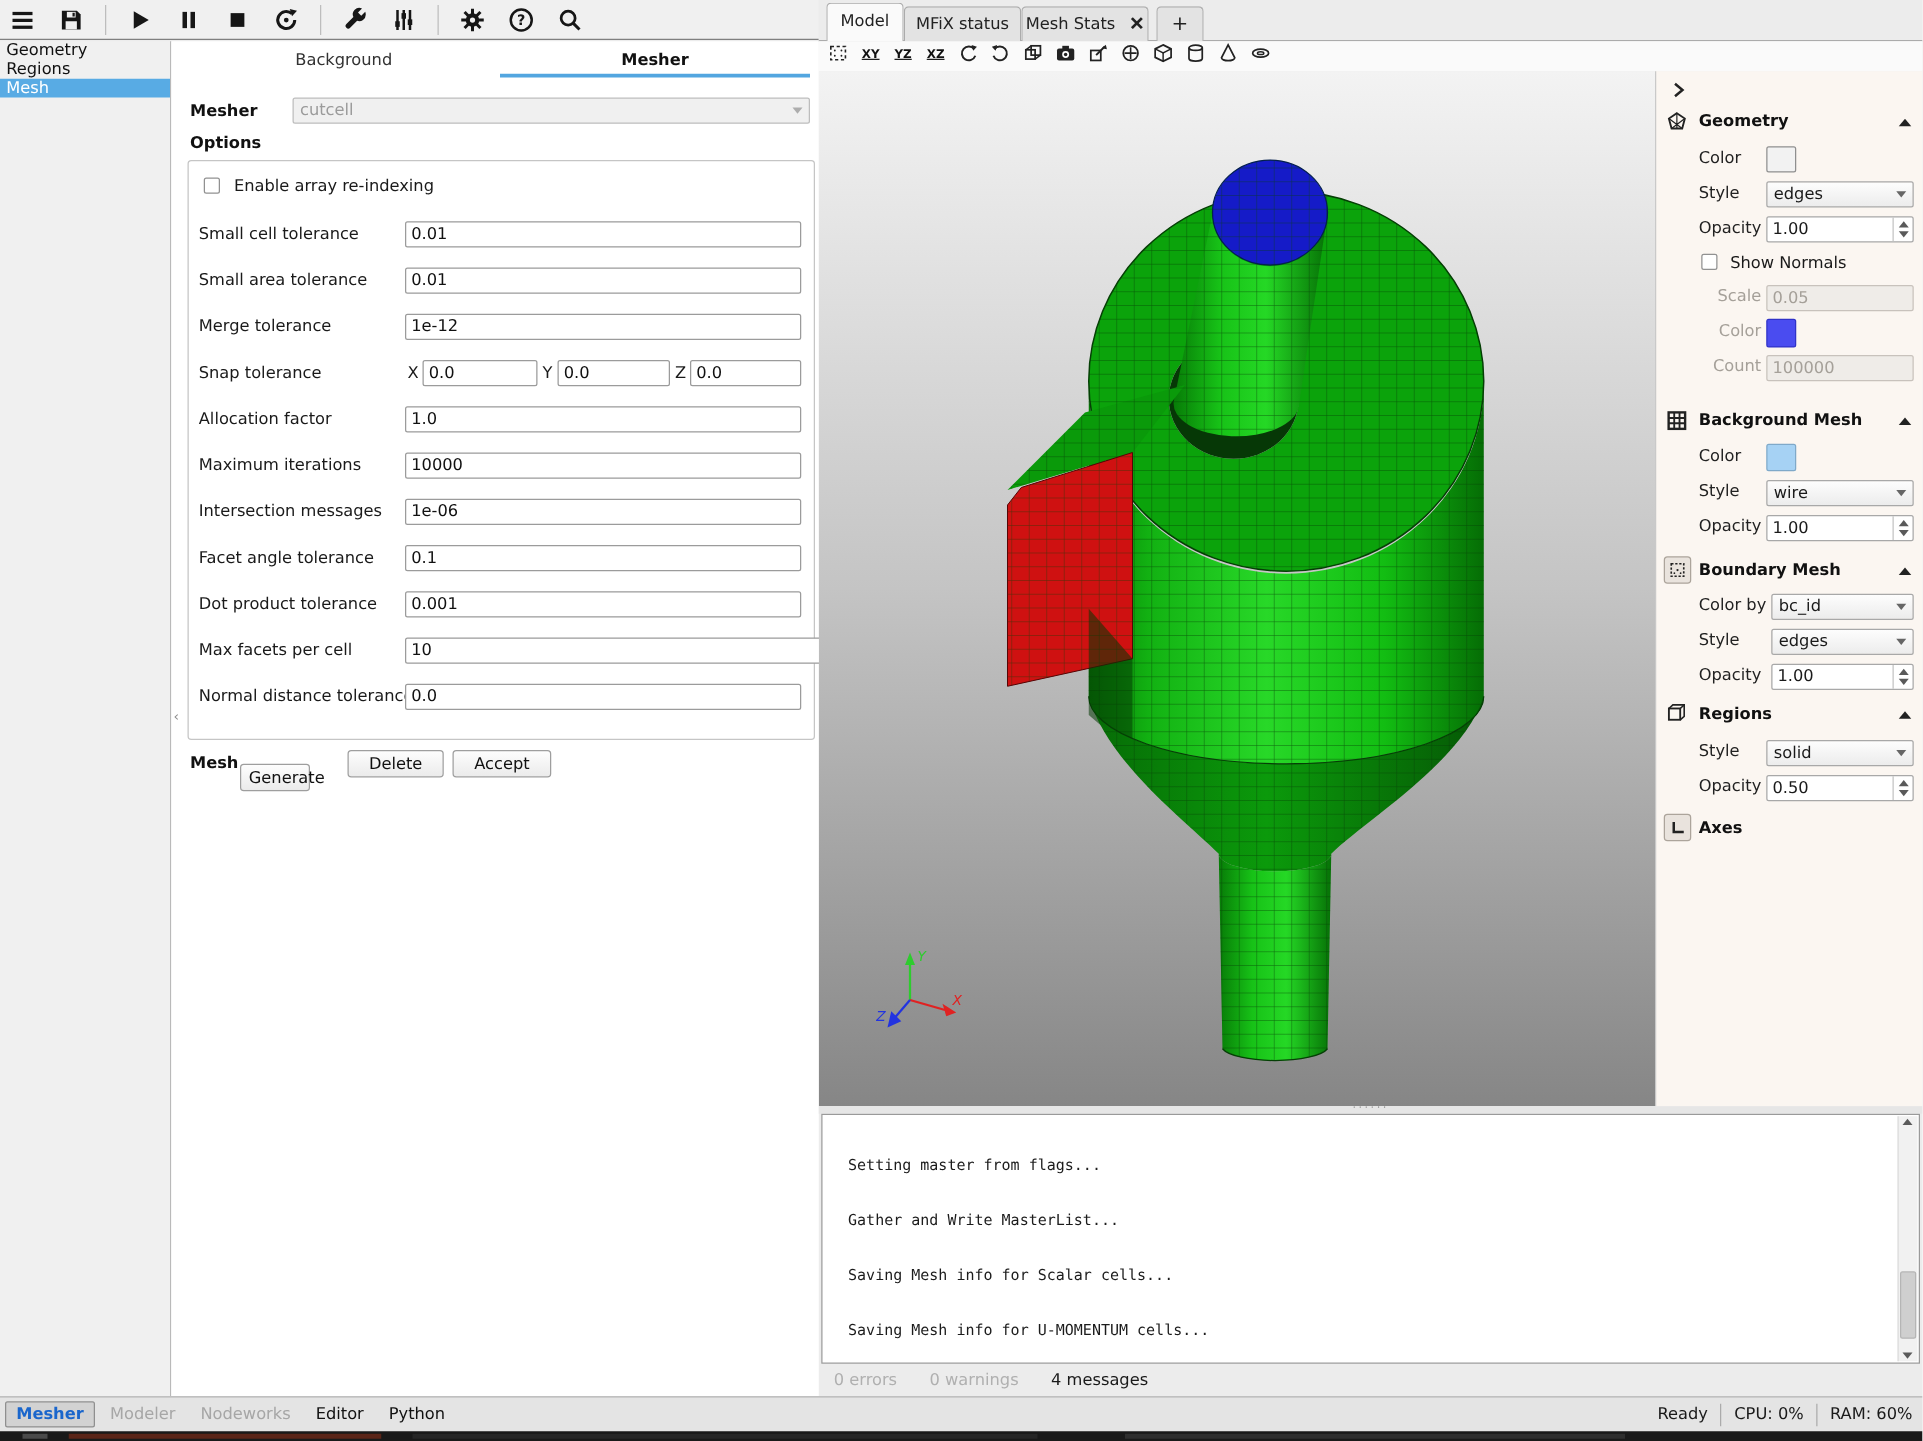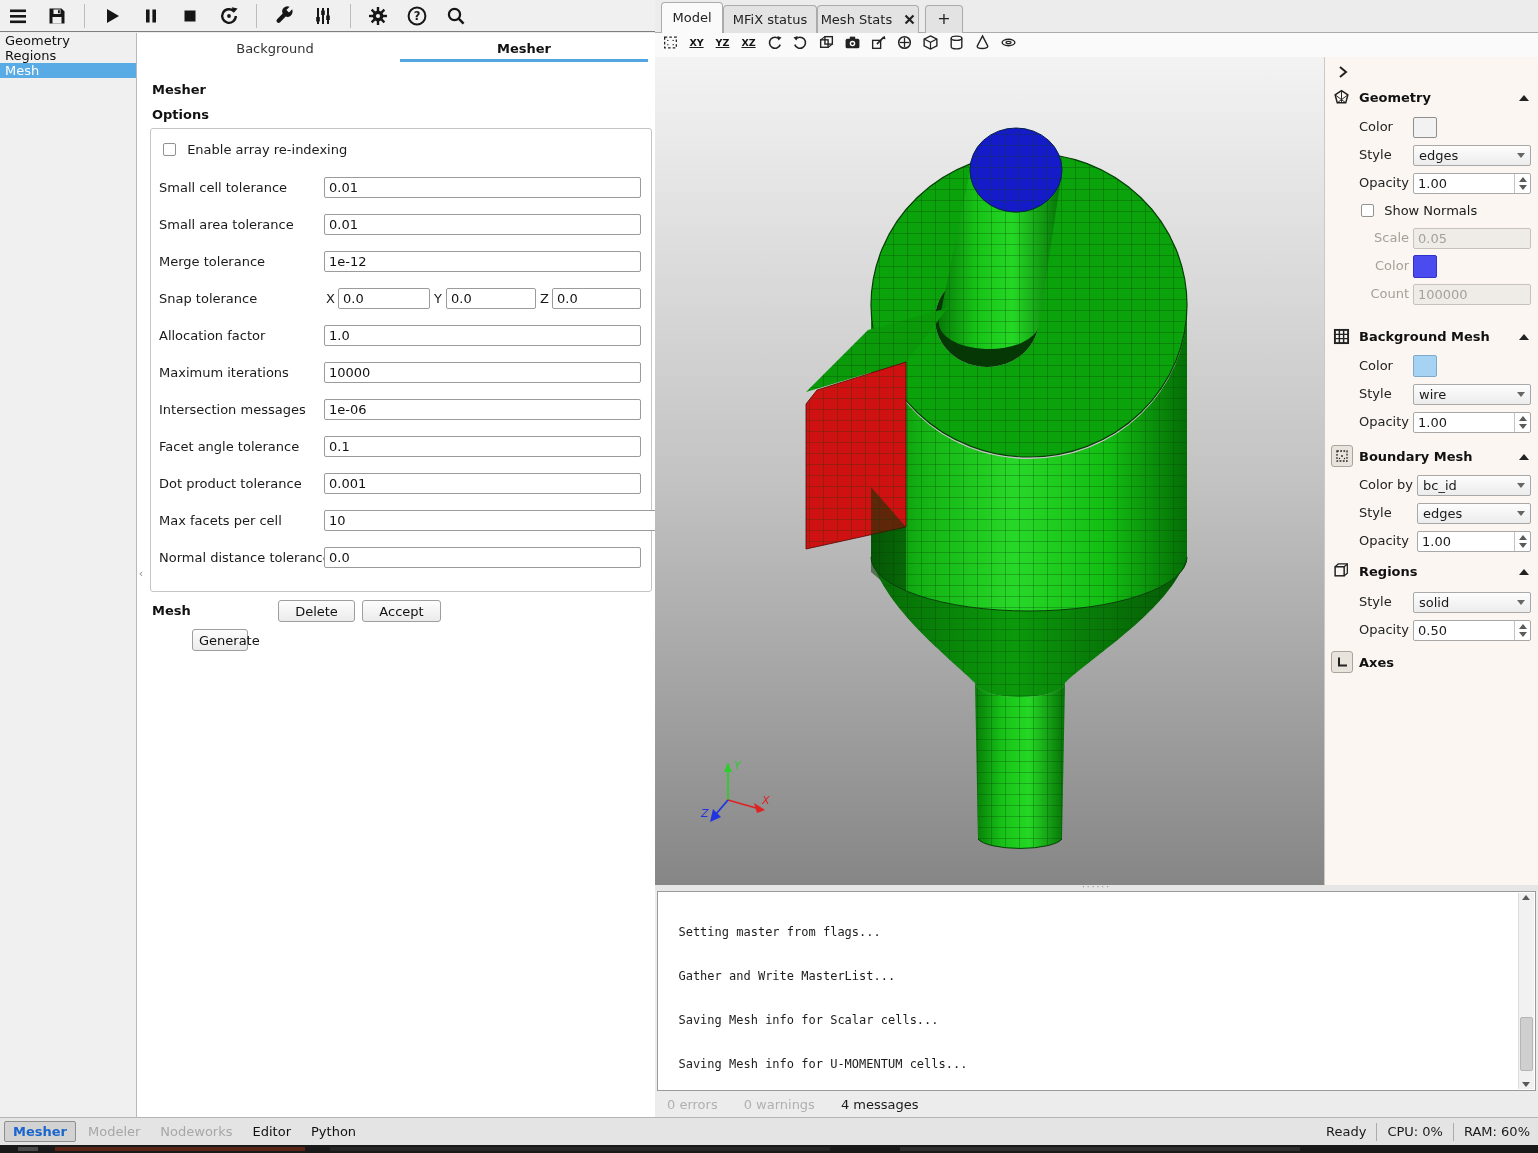--- a/index.html
+++ b/index.html
@@ -194,20 +194,24 @@
   </div>
   <div class="abs nav-filler"></div>
   <div class="abs nav-collapse">‹</div>
 
   <div class="abs settings">
     <div class="abs stab" style="left:2px;width:250px;">Background</div>
     <div class="abs stab active" style="left:252px;width:248px;">Mesher</div>
     <div class="abs stab-underline"></div>
 
     <div class="abs lbl-bold" style="left:4px;top:49px;">Mesher</div>
+    <div class="abs combo disabled" style="left:86px;top:45px;width:414px;">
+      <span class="cval">cutcell</span>
+      <span class="caret"></span>
+    </div>
 
     <div class="abs lbl-bold" style="left:4px;top:74px;">Options</div>
 
     <div class="abs groupbox" style="left:2px;top:95px;width:500px;height:462px;">
       <div class="abs" style="left:12px;top:13px;width:400px;height:16px;">
         <span class="cb" style="vertical-align:-2px;"></span>
         <span style="margin-left:7px;">Enable array re-indexing</span>
       </div>
 
       <div class="abs frow-label" style="left:8px;top:48px;">Small cell tolerance</div>
@@ -243,21 +247,21 @@
       <input class="abs tinput" style="left: 173px; top: 344px; width: 317px;" value="0.001">
 
       <div class="abs frow-label" style="left:8px;top:381px;">Max facets per cell</div>
       <input class="abs tinput" style="left: 173px; top: 381px; width: 366px;" value="10">
 
       <div class="abs frow-label" style="left:8px;top:418px;">Normal distance tolerance</div>
       <input class="abs tinput" style="left: 173px; top: 418px; width: 317px;" value="0.0">
     </div>
 
     <div class="abs lbl-bold" style="left:4px;top:570px;">Mesh</div>
-    <button class="abs pbtn" style="left:44px;top:596px;width:56px;">Generate</button>
+    <button class="abs pbtn" style="left:44px;top:578px;width:56px;">Generate</button>
     <button class="abs pbtn" style="left:130px;top:567px;width:77px;">Delete</button>
     <button class="abs pbtn" style="left:214px;top:567px;width:79px;">Accept</button>
   </div>
 
   <div class="abs tabbar">
     <div class="vtab active" style="left:6px;top:2px;width:60px;height:30px;line-height:30px;">Model</div>
     <div class="vtab" style="left:68px;top:5px;width:92px;height:27px;line-height:27px;">MFiX status</div>
     <div class="vtab" style="left:162px;top:5px;width:100px;height:27px;line-height:27px;">
       <span>Mesh Stats</span><span class="x">
         <svg width="11" height="11" viewBox="0 0 11 11" style="vertical-align:-1px;">

